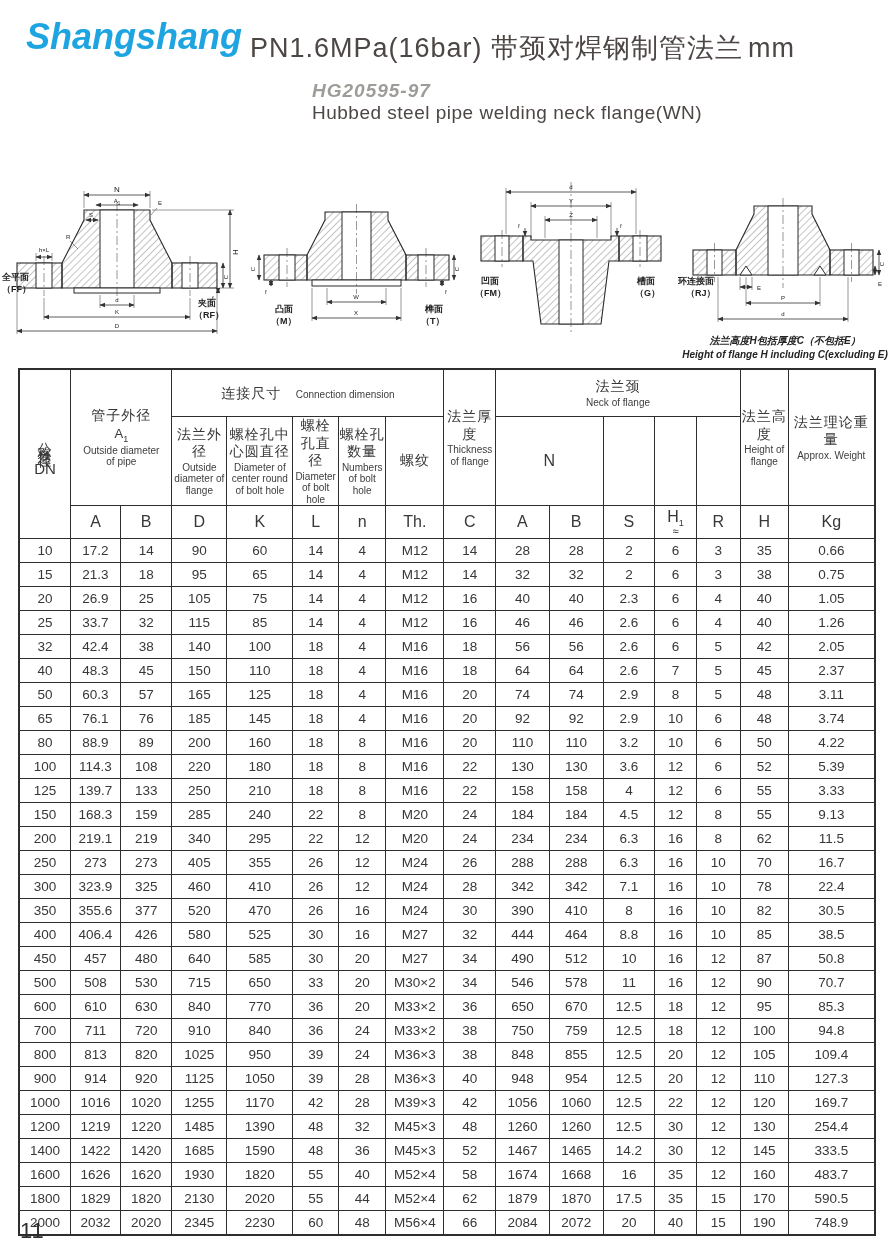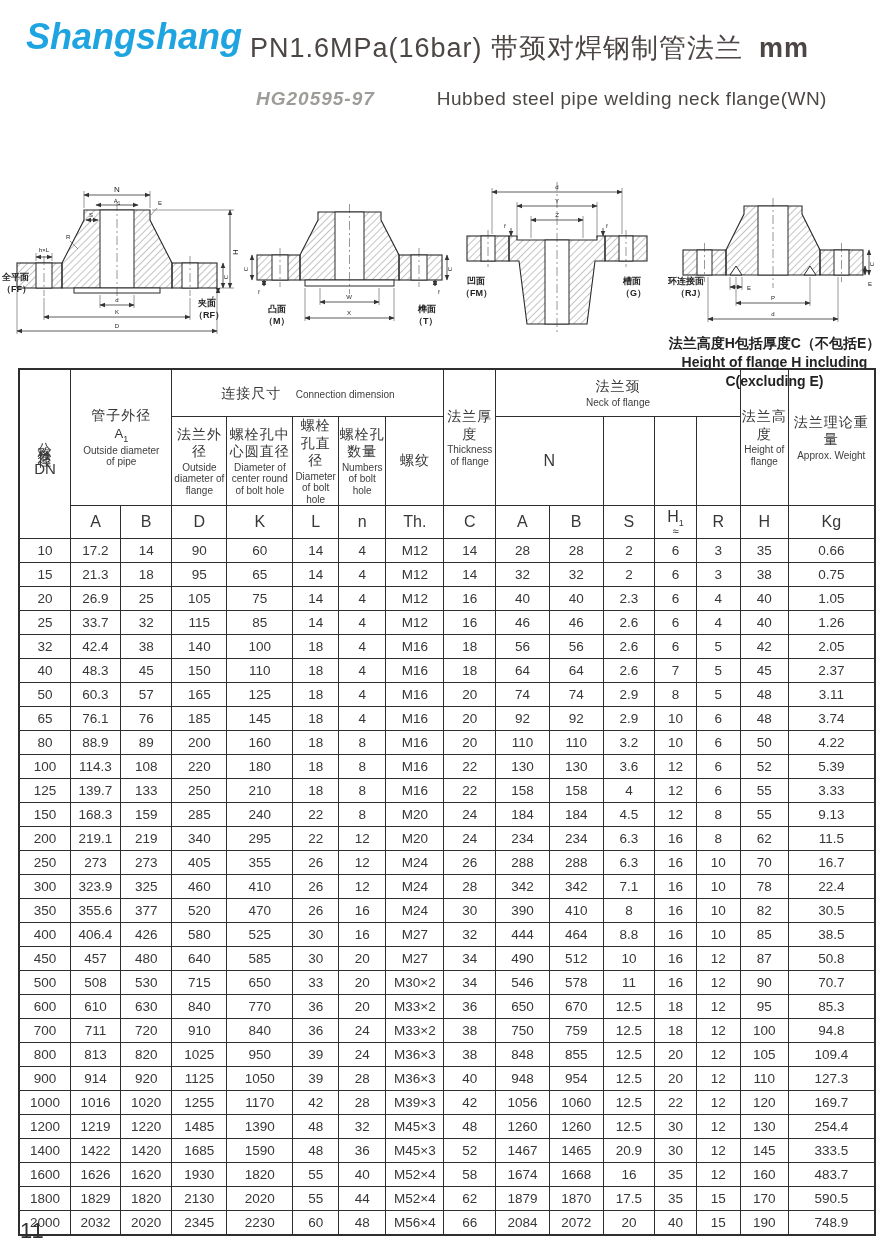--- a/index.html
+++ b/index.html
@@ -8,37 +8,37 @@
     font-family:"Liberation Sans","DejaVu Sans",sans-serif;color:#3c3c3c;
     overflow:hidden;
   }
   
   .logo{position:absolute;top:18px;left:26px;width:210px;text-align:center;}
   .logo-name{font-size:36px;font-weight:bold;font-style:italic;color:#1ea4e0;letter-spacing:0px;line-height:1.05;}
   .logo-tag{font-size:20px;color:#38ade2;margin-top:2px;letter-spacing:0.5px;}
   .logo-tag b{font-weight:bold;}
   .titleblock{position:absolute;top:30px;left:250px;width:640px;}
   .title-main{font-size:27px;color:#4c4644;letter-spacing:1px;white-space:nowrap;}
-  .title-unit{margin-left:16px;font-weight:bold;}
-  .title-sub{margin-top:22px;display:flex;align-items:baseline;}
+  .title-unit{margin-left:5px;}
+  .title-sub{margin-top:14px;display:flex;align-items:baseline;flex-direction:column;}
   .std{font-size:19px;font-weight:bold;font-style:italic;color:#9d9c98;letter-spacing:1px;margin-left:6px;}
   .sub-en{font-size:19px;color:#4c4644;margin-left:62px;letter-spacing:0.5px;}
   
   .figs{position:absolute;top:168px;left:0;width:894px;display:flex;justify-content:space-between;padding:0 2px;box-sizing:border-box;}
   .figwrap{display:flex;flex-direction:column;align-items:center;}
   svg{display:block;}
   .outl{fill:url(#hatch);stroke:#2b2b2b;stroke-width:1.1;}
   .white{fill:#ffffff;stroke:#2b2b2b;stroke-width:1;}
   .dim{stroke:#333;stroke-width:0.8;fill:none;}
   .ext{stroke:#444;stroke-width:0.55;fill:none;}
   .cl{stroke:#444;stroke-width:0.55;fill:none;stroke-dasharray:9 3 2 3;}
   text.dl{font-size:8px;fill:#222;}
   text.dls{font-size:6px;fill:#222;}
   text.cjk{font-size:9px;font-weight:bold;fill:#222;}
-  .figcap{font-size:14px;font-weight:bold;color:#222;text-align:center;line-height:1.35;margin-top:2px;}
+  .figcap{font-size:10px;font-weight:bold;color:#222;text-align:center;line-height:1.35;margin-top:2px;font-style:italic;}
   
   table.spec{position:absolute;top:368px;left:18px;width:858px;border-collapse:collapse;table-layout:fixed;}
   table.spec th,table.spec td{border:1px solid #2e2e2e;padding:0;text-align:center;vertical-align:middle;font-weight:normal;color:#373737;}
   table.spec{border:2px solid #2e2e2e;}
   .cn{font-size:14px;letter-spacing:1px;word-break:break-all;line-height:1.25;}
   .en{font-size:10px;line-height:1.15;color:#3d3d3d;margin-top:1px;}
   .h1row th{height:46px;}
   .h2row th{height:62px;}
   .h3row th{height:32px;font-size:16px;}
   .grp-inline .cn{display:inline;}
@@ -817,21 +817,21 @@
         <td>1422</td>
         <td>1420</td>
         <td>1685</td>
         <td>1590</td>
         <td>48</td>
         <td>36</td>
         <td>M45×3</td>
         <td>52</td>
         <td>1467</td>
         <td>1465</td>
-        <td>20.9</td>
+        <td>14.2</td>
         <td>30</td>
         <td>12</td>
         <td>145</td>
         <td>333.5</td>
       </tr>
       <tr>
         <td>1600</td>
         <td>1626</td>
         <td>1620</td>
         <td>1930</td>

